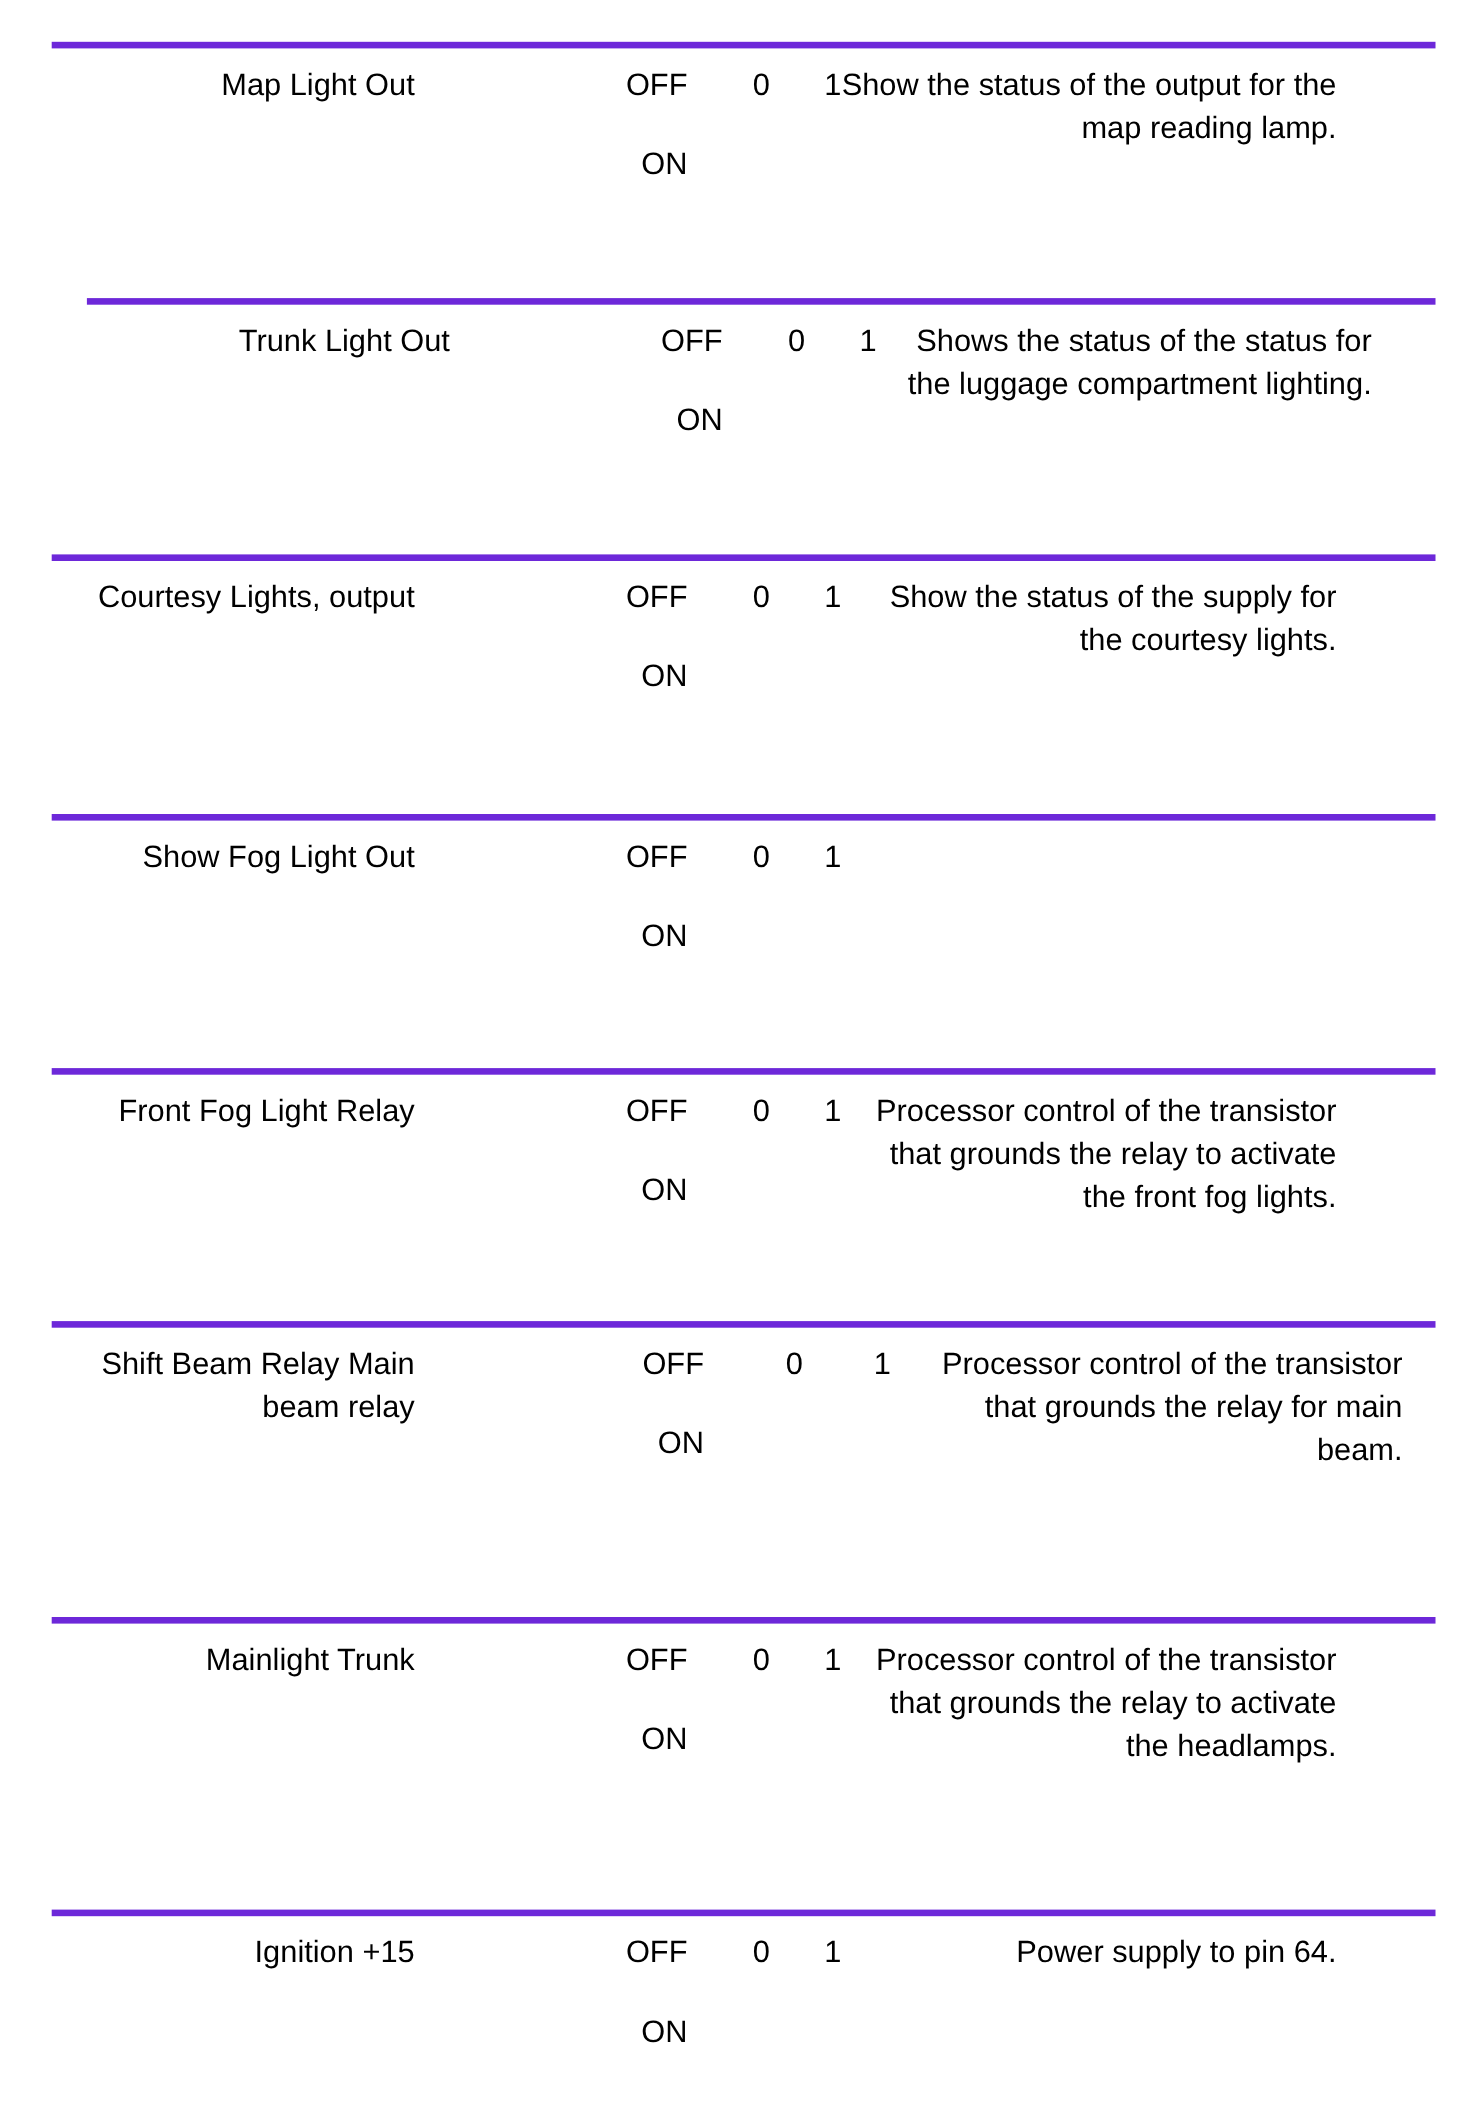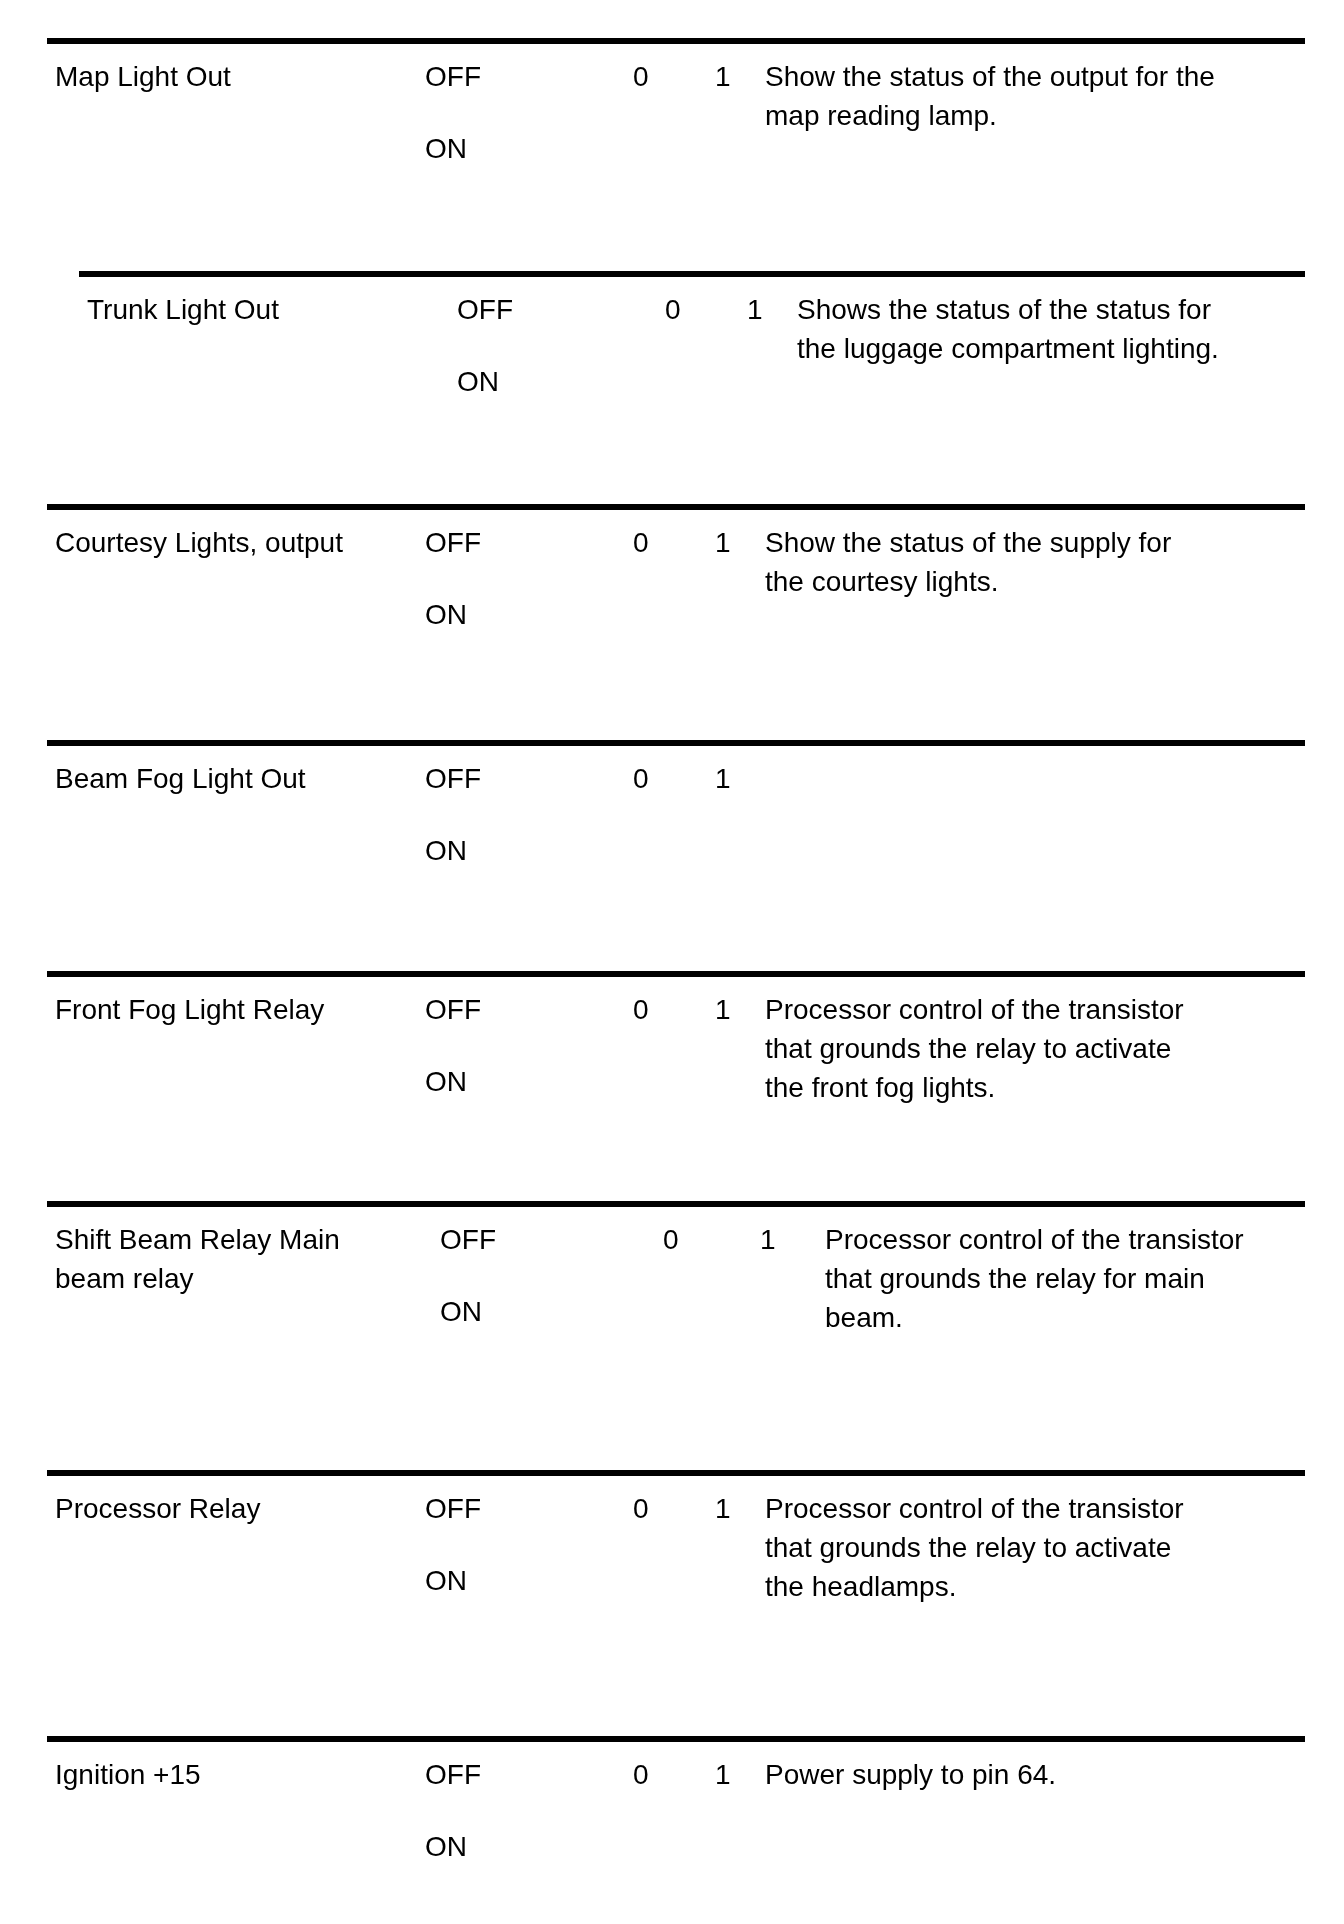--- a/index.html
+++ b/index.html
@@ -11,24 +11,25 @@
     font-family: "Liberation Sans", sans-serif;
     font-size: 28px;
     line-height: 39px;
     overflow: hidden;
   }
   .table {
     margin: 38px 0 0 47px;
     width: 1258px;
   }
   .row {
-    border-top: 6px solid #000000;
+    border-top: 6px solid #6d28d9;
     display: grid;
     grid-template-columns: 378px 200px 75px 65px 1fr;
     padding-top: 13px;
+    text-align: right;
   }
   .r1 { height: 233px; }
   .r2 { height: 233px; margin-left: 32px; }
   .r3 { height: 236px; }
   .r4 { height: 231px; }
   .r5 { height: 230px; }
   .r6 { height: 269px; gap: 15px; }
   .r7 { height: 266px; }
   .r8 { height: 146px; }
   .cell { overflow: visible; }
@@ -76,21 +77,21 @@
       <div class="on">ON</div>
     </div>
     <div class="cell v0">0</div>
     <div class="cell v1">1</div>
     <div class="cell desc">
         <div class="desc-inner">Show the status of the supply for the courtesy lights.</div>
       </div>
   </section>
 
   <section class="row r4">
-    <div class="cell label">Beam Fog Light Out</div>
+    <div class="cell label">Show Fog Light Out</div>
     <div class="cell states">
       <div>OFF</div>
       <div class="on">ON</div>
     </div>
     <div class="cell v0">0</div>
     <div class="cell v1">1</div>
   </section>
 
   <section class="row r5">
     <div class="cell label">Front Fog Light Relay</div>
@@ -112,21 +113,21 @@
       <div class="on">ON</div>
     </div>
     <div class="cell v0">0</div>
     <div class="cell v1">1</div>
     <div class="cell desc">
         <div class="desc-inner">Processor control of the transistor that grounds the relay for main beam.</div>
       </div>
   </section>
 
   <section class="row r7">
-    <div class="cell label">Processor Relay</div>
+    <div class="cell label">Mainlight Trunk</div>
     <div class="cell states">
       <div>OFF</div>
       <div class="on">ON</div>
     </div>
     <div class="cell v0">0</div>
     <div class="cell v1">1</div>
     <div class="cell desc">
         <div class="desc-inner">Processor control of the transistor that grounds the relay to activate the headlamps.</div>
       </div>
   </section>

